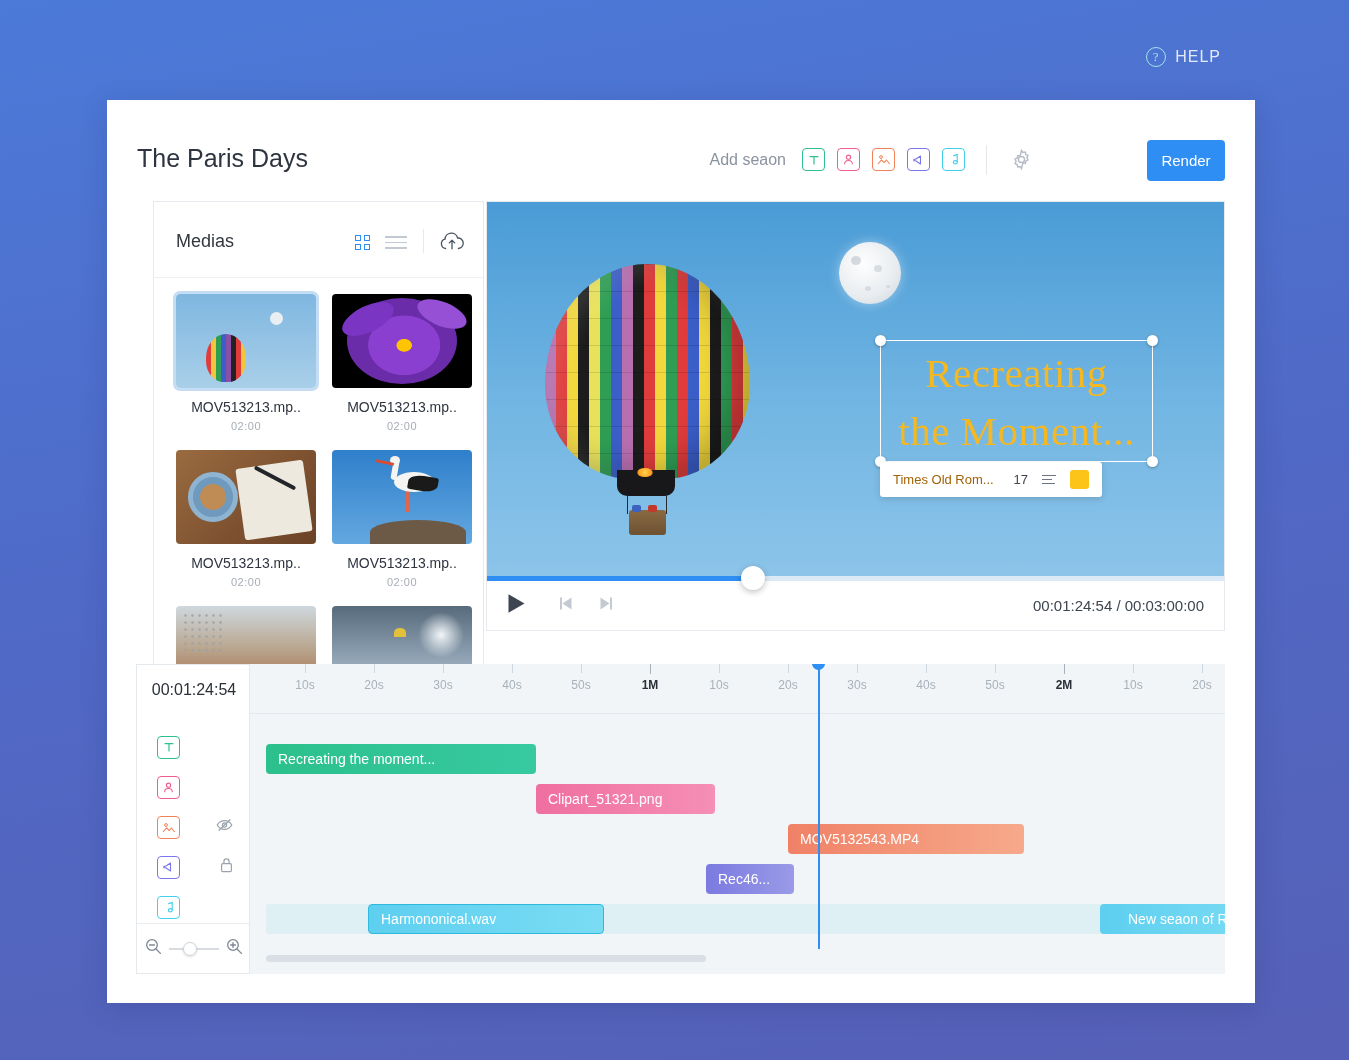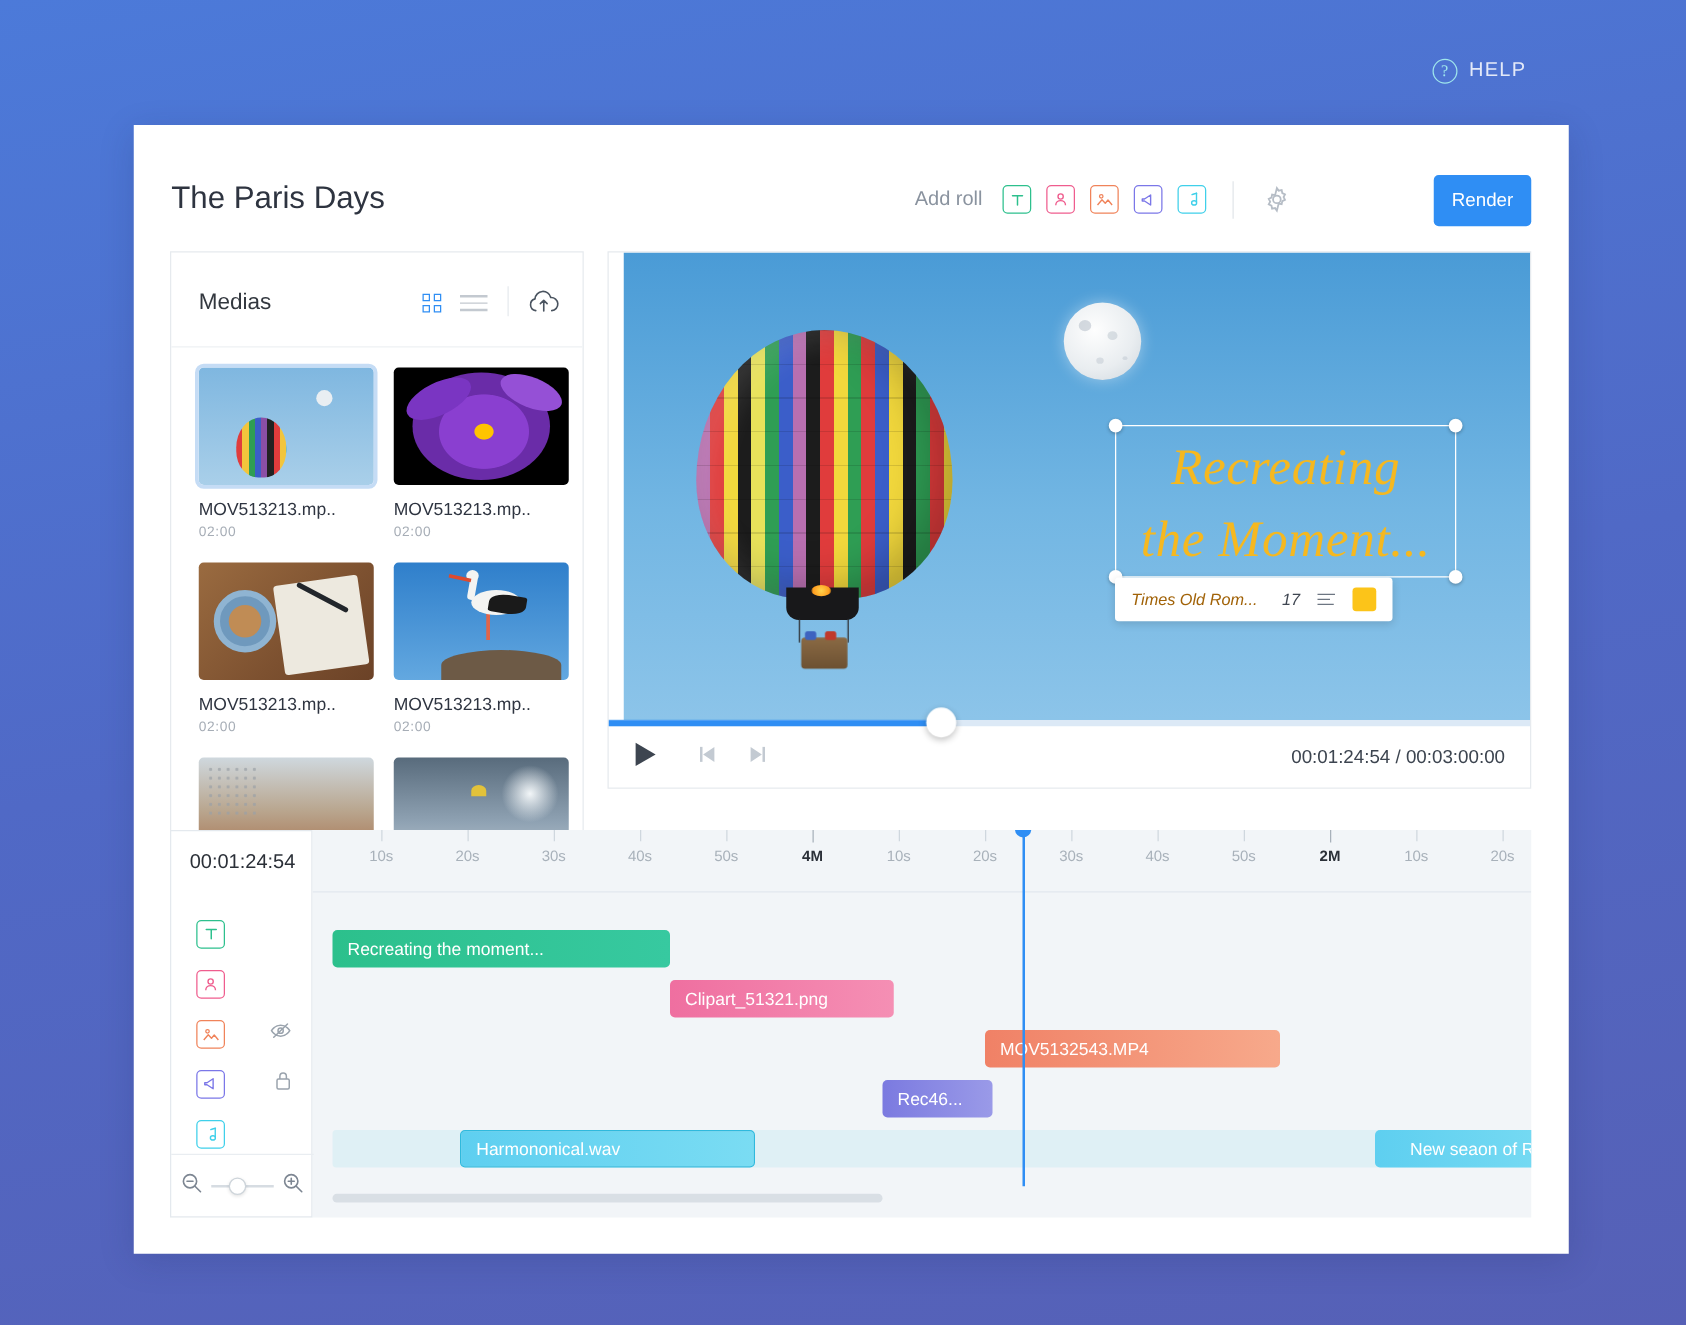--- a/index.html
+++ b/index.html
@@ -79,24 +79,25 @@
   #render-btn {
     position: absolute; right: 30px; top: 40px;
     width: 78px; height: 41px; border-radius: 4px;
     background: #2f8ef4; color: #fff; border: none;
     font-size: 15px; font-family: "Liberation Sans", sans-serif;
     cursor: pointer;
   }
 
   
   #medias-panel {
-    position: absolute; left: 29px; top: 101px;
+    position: absolute; left: 46px; top: 101px;
     width: 331px; height: 466px;
     background: #fff; border: 1px solid #e6eaee;
     overflow: hidden;
+    text-align: center;
   }
   #medias-head {
     height: 76px; position: relative; border-bottom: 1px solid #eef1f4;
   }
   #medias-title {
     position: absolute; left: 22px; top: 29px;
     font-size: 18px; color: #33383f;
   }
   #view-toggles {
     position: absolute; right: 76px; top: 33px;
@@ -156,24 +157,23 @@
 
   .media-thumb.selected { outline: 3px solid #c5dcf5; outline-offset: 0; }
 
   
   #preview-panel {
     position: absolute; left: 379px; top: 101px;
     width: 739px; height: 430px;
     background: #fff; border: 1px solid #e6eaee; overflow: hidden;
   }
   #stage {
-    position: absolute; left: 12px; top: 0; width: 804px; height: 374px;
+    position: absolute; left: 0; top: 0; width: 804px; height: 374px;
     background: linear-gradient(180deg,#4a9bd6 0%,#72b6e3 55%,#8cc4e9 100%);
     overflow: hidden;
-    font-style: italic;
   }
   #stage .moon {
     position: absolute; left: 352px; top: 40px; width: 62px; height: 62px;
     border-radius: 50%;
     background: radial-gradient(circle at 40% 36%, #fefefe 0%, #e9edf0 58%, #cdd6dd 100%);
     box-shadow: 0 0 12px rgba(255,255,255,.4);
   }
   #stage .moon::after {
     content:""; position:absolute; left:12px; top:14px; width:10px; height:9px;
     border-radius:50%; background:rgba(180,190,200,.55);
@@ -366,21 +366,21 @@
     <span>HELP</span>
   </div>
 </div>
 
 <div id="card">
 
   <div id="card-header">
     <div id="project-title">The Paris Days</div>
 
     <div id="add-item-group">
-      <span id="add-item-label">Add roll</span>
+      <span id="add-item-label">Add seaon</span>
 
       <span class="type-icon ti-text">
         <svg width="12" height="12" viewBox="0 0 12 12">
             <path d="M2 2.6h8M6 2.6V10" stroke="currentColor" stroke-width="1.2" fill="none" stroke-linecap="round"></path>
           </svg>
       </span>
       <span class="type-icon ti-person">
         <svg width="13" height="13" viewBox="0 0 13 13">
             <circle cx="6.5" cy="4.2" r="2.1" stroke="currentColor" stroke-width="1.1" fill="none"></circle>
             <path d="M2.6 11.2c0-2.3 1.8-3.7 3.9-3.7s3.9 1.4 3.9 3.7" stroke="currentColor" stroke-width="1.1" fill="none"></path>
@@ -667,21 +667,21 @@
           <div class="tick" style="left: 262px;">
             <span class="mark"></span>
             <span class="lbl">40s</span>
           </div>
           <div class="tick" style="left: 331px;">
             <span class="mark"></span>
             <span class="lbl">50s</span>
           </div>
           <div class="tick major" style="left: 400px;">
             <span class="mark"></span>
-            <span class="lbl">4M</span>
+            <span class="lbl">1M</span>
           </div>
           <div class="tick" style="left: 469px;">
             <span class="mark"></span>
             <span class="lbl">10s</span>
           </div>
           <div class="tick" style="left: 538px;">
             <span class="mark"></span>
             <span class="lbl">20s</span>
           </div>
           <div class="tick" style="left: 607px;">

